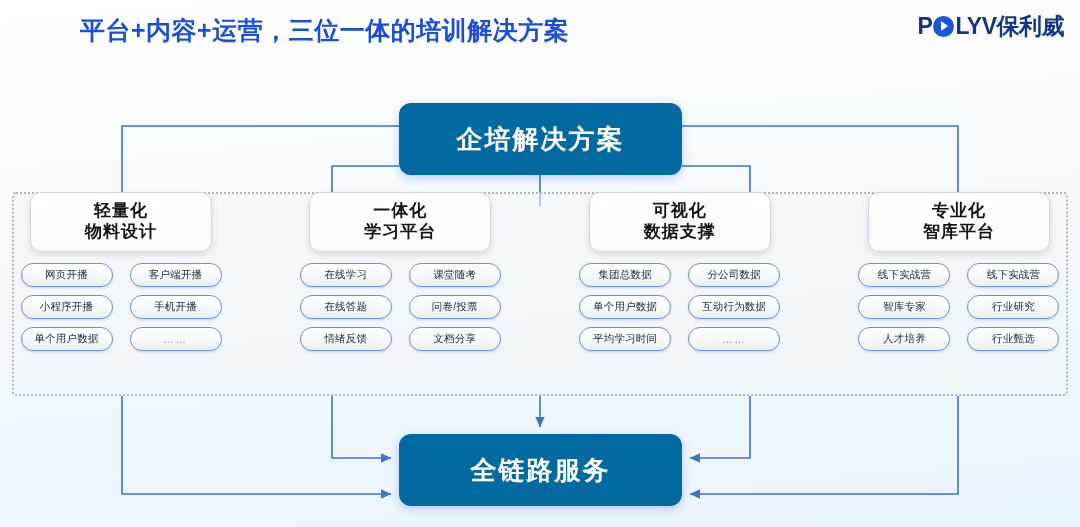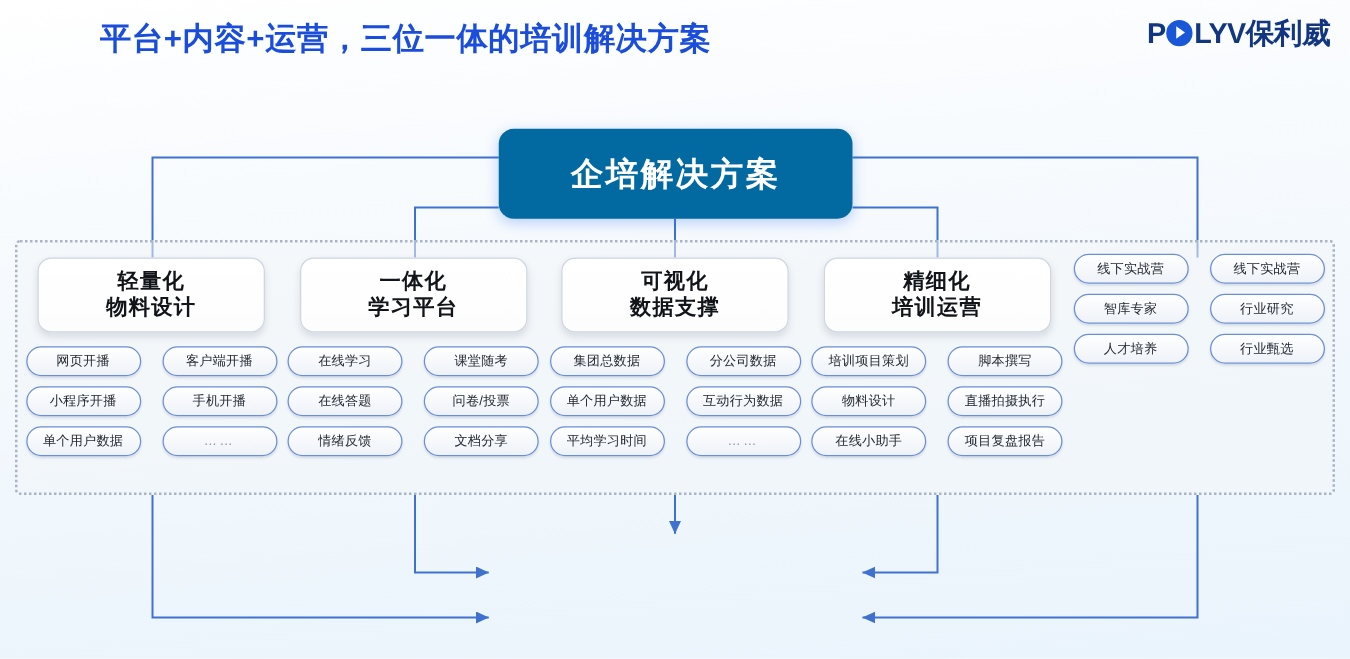--- a/index.html
+++ b/index.html
@@ -144,21 +144,20 @@
     width: 198px;
     display: flex;
     flex-direction: column;
     align-items: center;
   }
 
   
   .pillar-card {
     width: 182px;
     height: 60px;
-    margin-top: 14px;
     background: linear-gradient(180deg, #ffffff 0%, #fdfdfe 100%);
     border: 1.5px solid #cfd6e0;
     border-radius: 11px;
     box-shadow: 0 3px 6px rgba(60,75,100,0.15);
     display: flex;
     flex-direction: column;
     align-items: center;
     justify-content: center;
     line-height: 1.22;
   }
@@ -294,42 +293,35 @@
       <div class="tag-grid">
         <div class="tag">集团总数据</div>
         <div class="tag">分公司数据</div>
         <div class="tag">单个用户数据</div>
         <div class="tag">互动行为数据</div>
         <div class="tag">平均学习时间</div>
         <div class="tag ellipsis">……</div>
       </div>
     </div>
 
+
     <div class="pillar">
       <div class="pillar-card">
-        <span class="l1">精细化</span>
-        <span class="l2">培训运营</span>
-      </div>
-      <div class="tag-grid">
-        <div class="tag">培训项目策划</div>
-        <div class="tag">脚本撰写</div>
-        <div class="tag">物料设计</div>
-        <div class="tag">直播拍摄执行</div>
-        <div class="tag">在线小助手</div>
-        <div class="tag">项目复盘报告</div>
-      </div>
-    </div>
-
-    <div class="pillar">
+        <span class="l1">专业化</span>
+        <span class="l2">智库平台</span>
+      </div>
       <div class="tag-grid">
         <div class="tag">线下实战营</div>
         <div class="tag">线下实战营</div>
         <div class="tag">智库专家</div>
         <div class="tag">行业研究</div>
         <div class="tag">人才培养</div>
         <div class="tag">行业甄选</div>
       </div>
     </div>
 
   </div>
 
+  <div class="hero-box" id="bottom-box">
+    <span class="hero-label">全链路服务</span>
+  </div>
 
 </div>
 
 </body></html>

